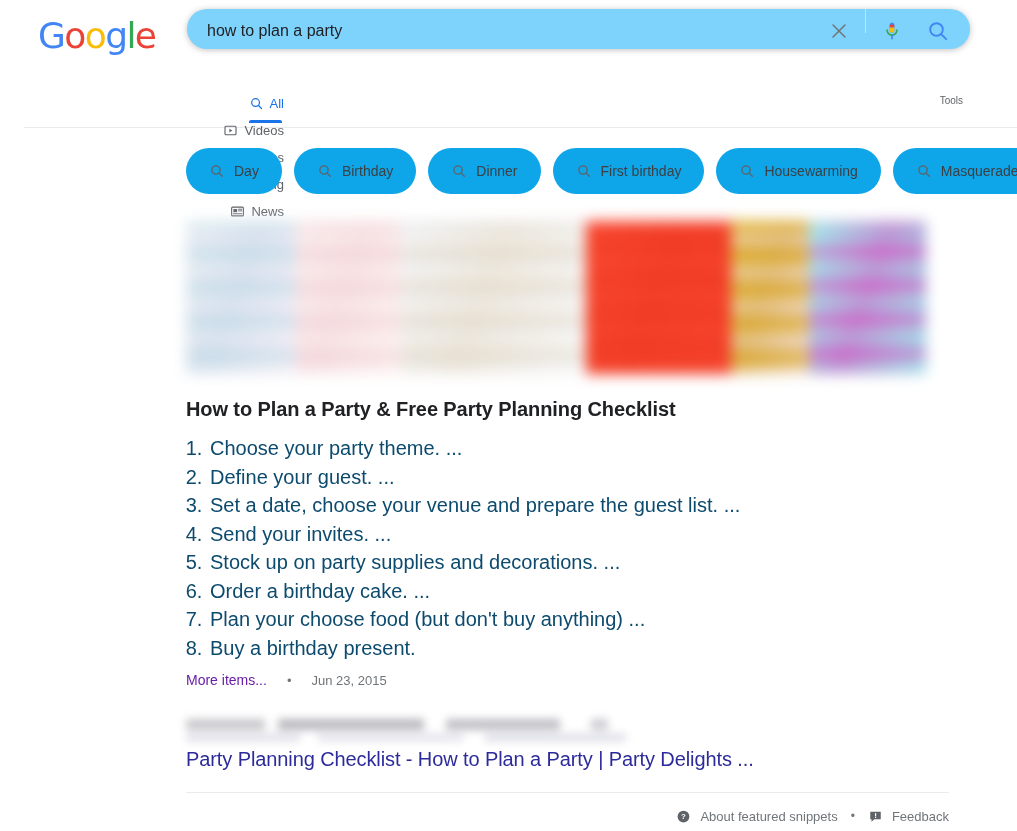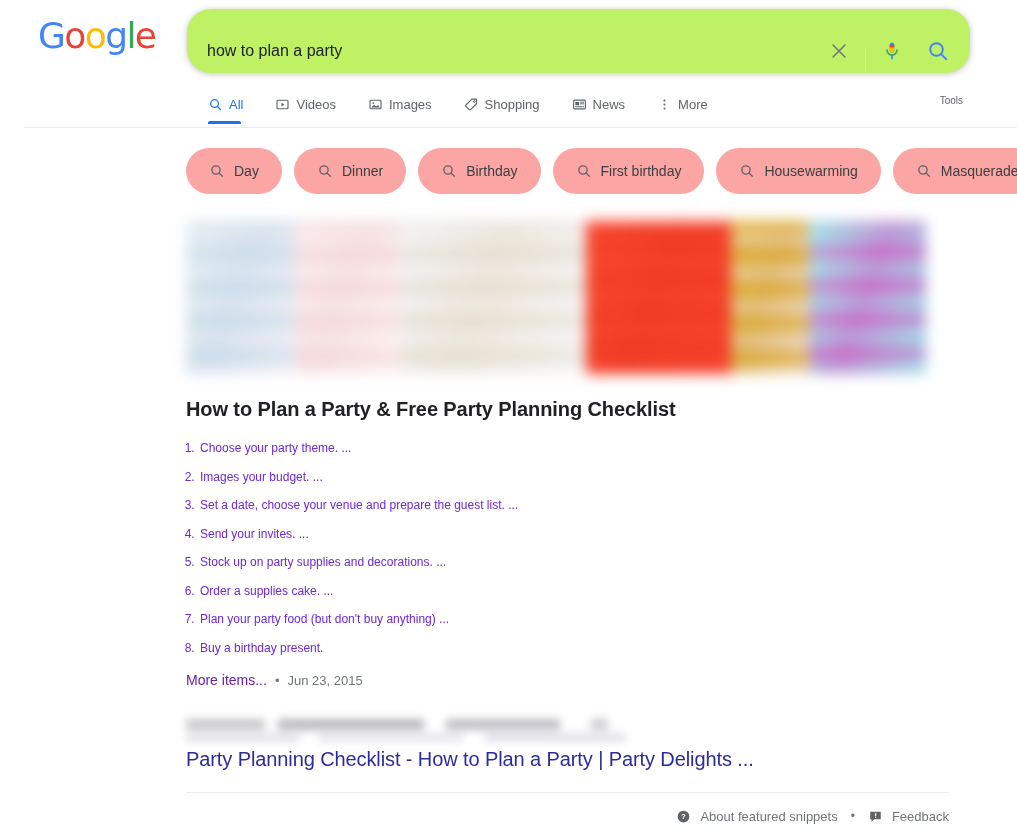--- a/index.html
+++ b/index.html
@@ -31,26 +31,26 @@
     line-height: 40px;
     user-select: none;
   }
   .logo span { display: inline-block; }
 
   .searchbox {
     position: absolute;
     left: 163px;
     top: 9px;
     width: 783px;
-    height: 64px;
+    height: 40px;
     border-radius: 24px;
-    background: #bef264;
+    background: #7dd3fc;
     box-shadow: 0 1px 6px rgba(32,33,36,.28);
     display: flex;
-    align-items: flex-end;
+    align-items: flex-start;
   }
   .search-input {
     flex: 1;
     border: none;
     outline: none;
     font-size: 16px;
     color: #202124;
     padding-left: 20px;
     padding-right: 8px;
     background: transparent;
@@ -73,24 +73,25 @@
     margin: 0 4px;
     flex: none;
   }
   .mic-btn { width: 44px; height: 44px; }
   .submit-btn { width: 48px; height: 44px; margin-right: 8px; }
 
   
   .tabs {
     position: absolute;
     left: 184px;
-    top: 84px;
+    top: 96px;
     display: flex;
     align-items: flex-end;
     height: 40px;
+    flex-direction: column;
   }
   .tab {
     display: flex;
     align-items: center;
     gap: 6px;
     font-size: 13px;
     color: #5f6368;
     padding: 0 14px 12px 0;
     margin-right: 18px;
     cursor: pointer;
@@ -127,21 +128,21 @@
     gap: 12px;
     align-items: center;
   }
   .chip {
     display: flex;
     align-items: center;
     gap: 9px;
     height: 46px;
     padding: 0 23px;
     border-radius: 24px;
-    background: #fca5a5;
+    background: #0ea5e9;
     color: #3c4043;
     font-size: 14px;
     cursor: pointer;
     white-space: nowrap;
   }
   .chip-ico { display: flex; flex: none; }
 
   
   .thumbstrip {
     position: absolute;
@@ -160,38 +161,38 @@
     position: absolute;
     left: 186px;
     top: 398px;
     font-size: 20px;
     font-weight: bold;
     color: #202124;
     letter-spacing: -0.1px;
   }
   .snippet-list {
     position: absolute;
-    left: 174px;
+    left: 184px;
     top: 434px;
     margin: 0;
     padding: 0 0 0 24px;
     list-style: decimal;
-    color: #6d28d9;
-    font-size: 12px;
+    color: #0c4a6e;
+    font-size: 20px;
     line-height: 28.5px;
   }
   .snippet-list li { padding-left: 2px; }
 
   .more-row {
     position: absolute;
     left: 186px;
     top: 672px;
     display: flex;
     align-items: baseline;
-    gap: 8px;
+    gap: 20px;
     font-size: 14px;
   }
   .more-link { color: #681da8; cursor: pointer; }
   .more-dot { color: #70757a; font-size: 13px; }
   .more-date { color: #70757a; font-size: 13px; }
 
   
   .result-url {
     position: absolute;
     left: 186px;
@@ -370,30 +371,30 @@
     </span>
     <span>Day</span>
   </div>
   <div class="chip">
     <span class="chip-ico">
       <svg width="16" height="16" viewBox="0 0 24 24">
           <circle cx="10.5" cy="10.5" r="6.2" stroke="#5f6368" stroke-width="2" fill="none"></circle>
           <path d="M15.2 15.2 L20 20" stroke="#5f6368" stroke-width="2" stroke-linecap="round"></path>
         </svg>
     </span>
+    <span>Birthday</span>
+  </div>
+  <div class="chip">
+    <span class="chip-ico">
+      <svg width="16" height="16" viewBox="0 0 24 24">
+          <circle cx="10.5" cy="10.5" r="6.2" stroke="#5f6368" stroke-width="2" fill="none"></circle>
+          <path d="M15.2 15.2 L20 20" stroke="#5f6368" stroke-width="2" stroke-linecap="round"></path>
+        </svg>
+    </span>
     <span>Dinner</span>
-  </div>
-  <div class="chip">
-    <span class="chip-ico">
-      <svg width="16" height="16" viewBox="0 0 24 24">
-          <circle cx="10.5" cy="10.5" r="6.2" stroke="#5f6368" stroke-width="2" fill="none"></circle>
-          <path d="M15.2 15.2 L20 20" stroke="#5f6368" stroke-width="2" stroke-linecap="round"></path>
-        </svg>
-    </span>
-    <span>Birthday</span>
   </div>
   <div class="chip">
     <span class="chip-ico">
       <svg width="16" height="16" viewBox="0 0 24 24">
           <circle cx="10.5" cy="10.5" r="6.2" stroke="#5f6368" stroke-width="2" fill="none"></circle>
           <path d="M15.2 15.2 L20 20" stroke="#5f6368" stroke-width="2" stroke-linecap="round"></path>
         </svg>
     </span>
     <span>First birthday</span>
   </div>
@@ -435,26 +436,26 @@
     </div>
     <div class="thumb" style="width: 130px; background: repeating-linear-gradient(0deg, rgb(159, 232, 236) 0px, rgb(159, 232, 236) 9px, rgb(169, 228, 233) 9px, rgb(169, 228, 233) 17px, rgb(212, 78, 192) 17px, rgb(212, 78, 192) 24px, rgb(159, 232, 236) 24px, rgb(159, 232, 236) 34px);">
       <div style="position: absolute; inset: 0px; background: linear-gradient(110deg, rgba(169, 228, 233, 0.4) 0%, rgba(212, 78, 192, 0.533) 45%, rgba(159, 232, 236, 0.333) 100%);"></div>
     </div>
   </div>
 
 <div class="snippet-title">How to Plan a Party &amp; Free Party Planning Checklist</div>
 
 <ol class="snippet-list" id="snippet-list">
     <li>Choose your party theme. ...</li>
-    <li>Images your budget. ...</li>
+    <li>Define your guest. ...</li>
     <li>Set a date, choose your venue and prepare the guest list. ...</li>
     <li>Send your invites. ...</li>
     <li>Stock up on party supplies and decorations. ...</li>
-    <li>Order a supplies cake. ...</li>
-    <li>Plan your party food (but don't buy anything) ...</li>
+    <li>Order a birthday cake. ...</li>
+    <li>Plan your choose food (but don't buy anything) ...</li>
     <li>Buy a birthday present.</li>
   </ol>
 
 <div class="more-row">
   <span class="more-link">More items...</span>
   <span class="more-dot">•</span>
   <span class="more-date">Jun 23, 2015</span>
 </div>
 
 <div class="result-url">

